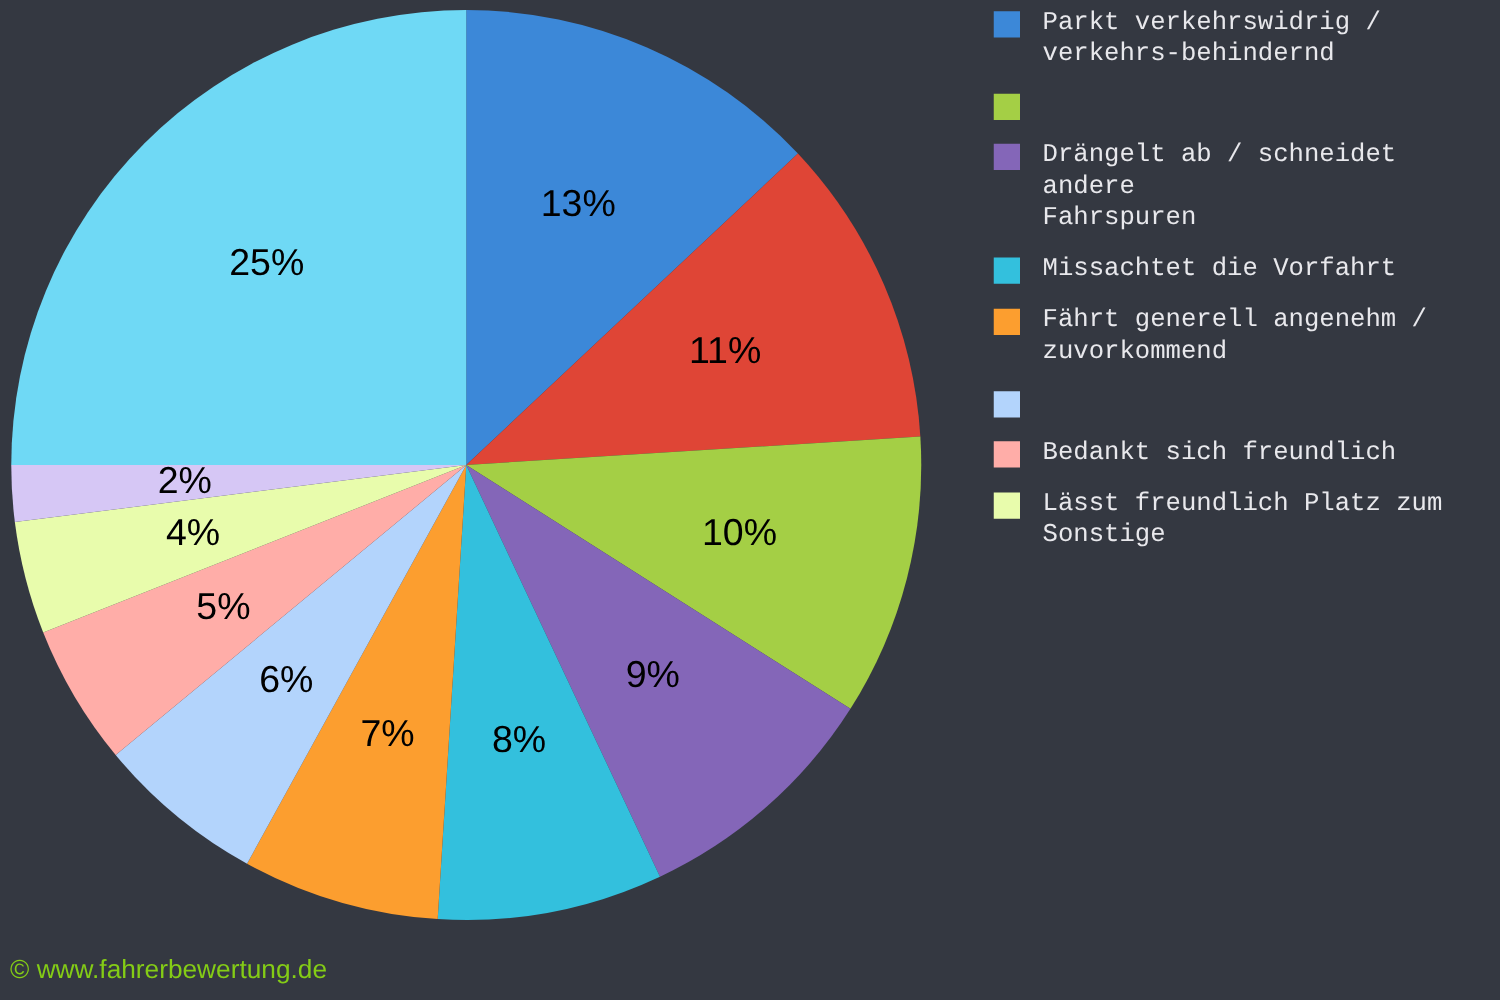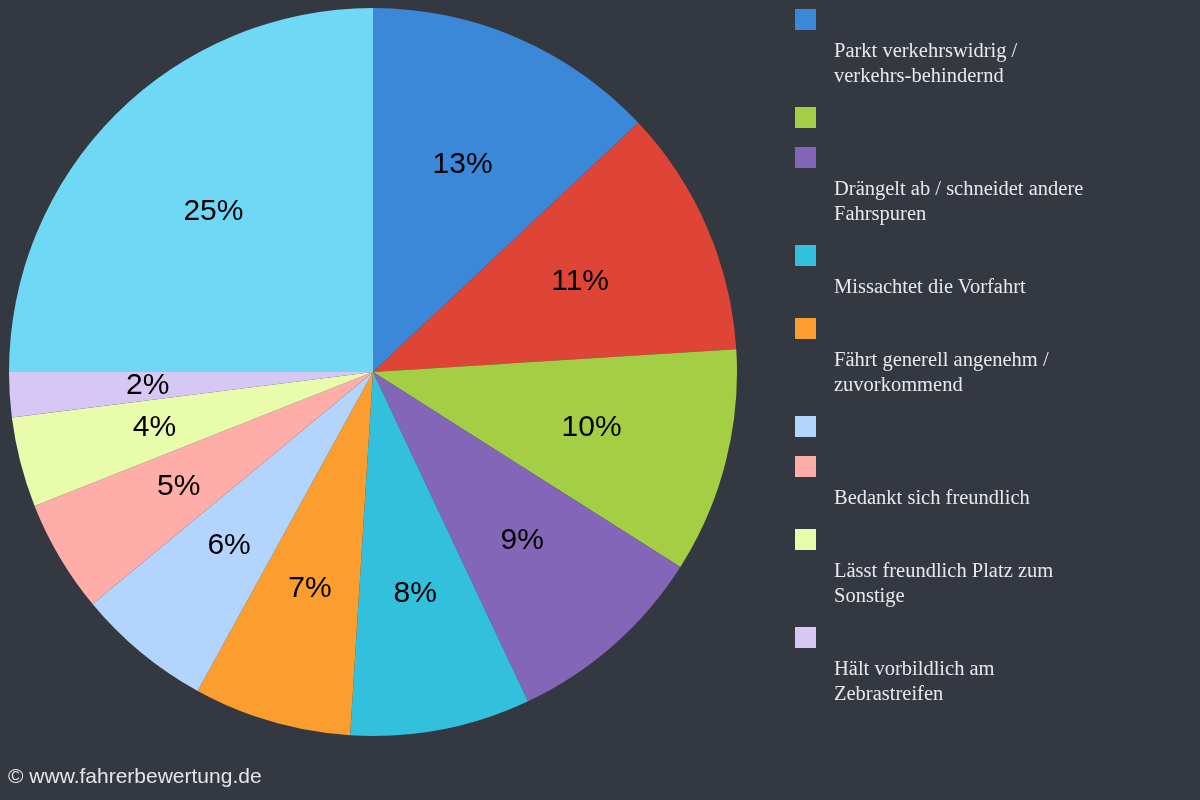--- a/index.html
+++ b/index.html
@@ -53,30 +53,29 @@
     width: 21px;
     height: 21px;
     flex: 0 0 21px;
     margin-top: 3px;
     margin-right: 18px;
   }
   .legend-label {
     color: #E8E8EC;
     font-size: 20.5px;
     line-height: 25px;
-    font-family: Liberation Serif, serif;
+    font-family: Liberation Mono, monospace;
     max-width: 345px;
     white-space: pre-line;
-    margin-top: 32px;
   }
   #footer {
     position: absolute;
     left: 8px;
     bottom: 12px;
-    color: #e5e5e5;
+    color: #84cc16;
     font-size: 21px;
     font-family: "Liberation Sans", sans-serif;
   }
 </style>
 </head>
 <body>
 
 <div id="chart-root">
 
   <div id="pie-wrap">
@@ -138,22 +137,17 @@
       </div>
       <div class="legend-item">
         <span class="legend-swatch" style="background: rgb(255, 173, 168);"></span>
         <span class="legend-label">Bedankt sich freundlich</span>
       </div>
       <div class="legend-item">
         <span class="legend-swatch" style="background: rgb(232, 252, 172);"></span>
         <span class="legend-label">Lässt freundlich Platz zum
 Sonstige</span>
       </div>
-      <div class="legend-item">
-        <span class="legend-swatch" style="background: rgb(214, 199, 245);"></span>
-        <span class="legend-label">Hält vorbildlich am
-Zebrastreifen</span>
-      </div>
     </div>
 
   <div id="footer">© www.fahrerbewertung.de</div>
 
 </div>
 
 </body></html>

